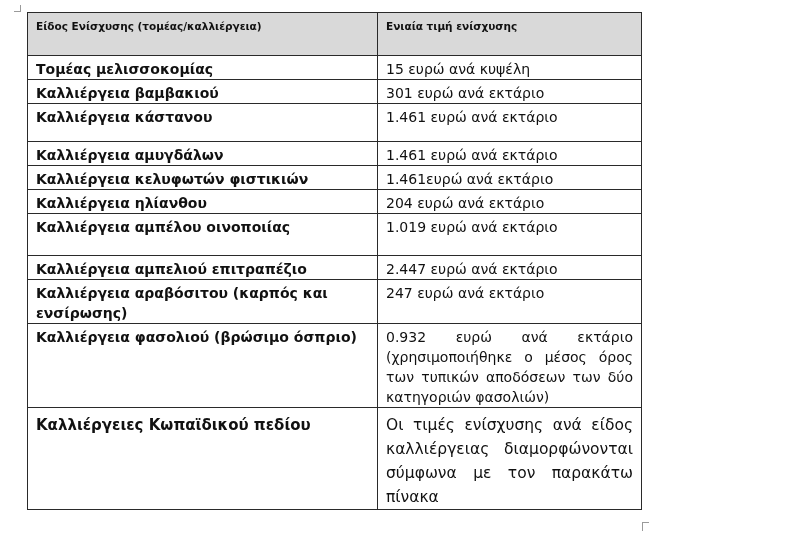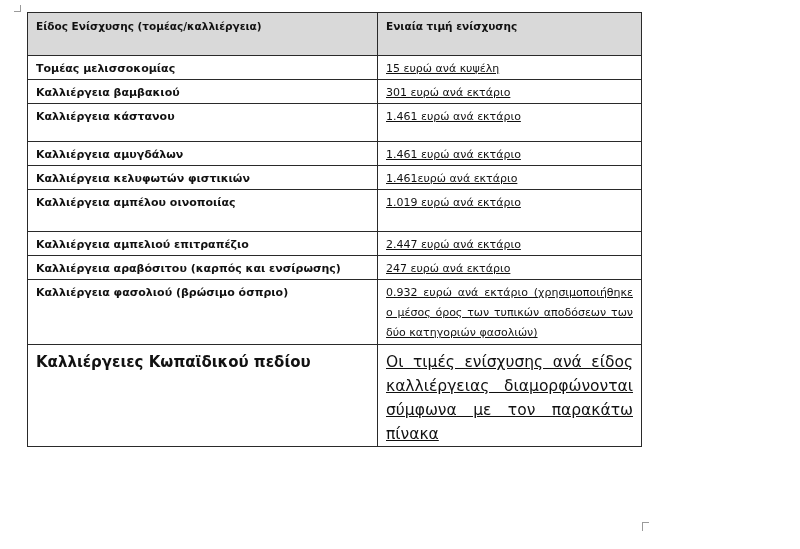--- a/index.html
+++ b/index.html
@@ -4,25 +4,25 @@
 <style>
   html, body { margin: 0; padding: 0; background: #ffffff; }
   body { width: 800px; height: 549px; position: relative; overflow: hidden;
          font-family: "DejaVu Sans", sans-serif; color: #111; }
   .corner-mark { position: absolute; width: 6px; height: 6px; border-color: #9a9a9a; border-style: solid; }
   .corner-tl { left: 14px; top: 5px; border-width: 0 1px 1px 0; }
   .corner-br { left: 642px; top: 522px; border-width: 1px 0 0 1px; width: 6px; height: 8px; }
   table.subsidy { position: absolute; left: 27px; top: 12px; width: 615px;
                   border-collapse: collapse; table-layout: fixed; }
   table.subsidy td { border: 1px solid #2a2a2a; vertical-align: top; padding: 3px 8px 0 8px;
-                     font-size: 11px; line-height: 20px; }
+                     font-size: 14px; line-height: 20px; }
   table.subsidy td.c1 { width: 333px; }
   table.subsidy tr.head td { background: #d9d9d9; height: 39px; font-weight: bold; font-size: 10.5px; }
   td.bold { font-weight: bold; }
-  td.val { font-size: 10px; text-decoration: underline; }
+  td.val { font-size: 10px; }
   td.justify { text-align: justify; text-align-last: left; }
   tr.big td { font-size: 15px; line-height: 24px; padding-top: 5px; }
   tr.big td.val { font-size: 15.5px; line-height: 24px; text-align: justify; text-align-last: left; }
 </style>
 </head>
 <body>
 
 <div class="corner-mark corner-tl"></div>
 
 <table class="subsidy">
@@ -44,20 +44,24 @@
     <td class="val">1.461 ευρώ ανά εκτάριο</td>
   </tr>
   <tr style="height:21px">
     <td class="c1 bold">Καλλιέργεια αμυγδάλων</td>
     <td class="val">1.461 ευρώ ανά εκτάριο</td>
   </tr>
   <tr style="height:20px">
     <td class="c1 bold">Καλλιέργεια κελυφωτών φιστικιών</td>
     <td class="val">1.461ευρώ ανά εκτάριο</td>
   </tr>
+  <tr style="height:21px">
+    <td class="c1 bold">Καλλιέργεια ηλίανθου</td>
+    <td class="val">204 ευρώ ανά εκτάριο</td>
+  </tr>
   <tr style="height:42px">
     <td class="c1 bold">Καλλιέργεια αμπέλου οινοποιίας</td>
     <td class="val">1.019 ευρώ ανά εκτάριο</td>
   </tr>
   <tr style="height:21px">
     <td class="c1 bold">Καλλιέργεια αμπελιού επιτραπέζιο</td>
     <td class="val">2.447 ευρώ ανά εκτάριο</td>
   </tr>
   <tr style="height:19px">
     <td class="c1 bold">Καλλιέργεια αραβόσιτου (καρπός και ενσίρωσης)</td>

